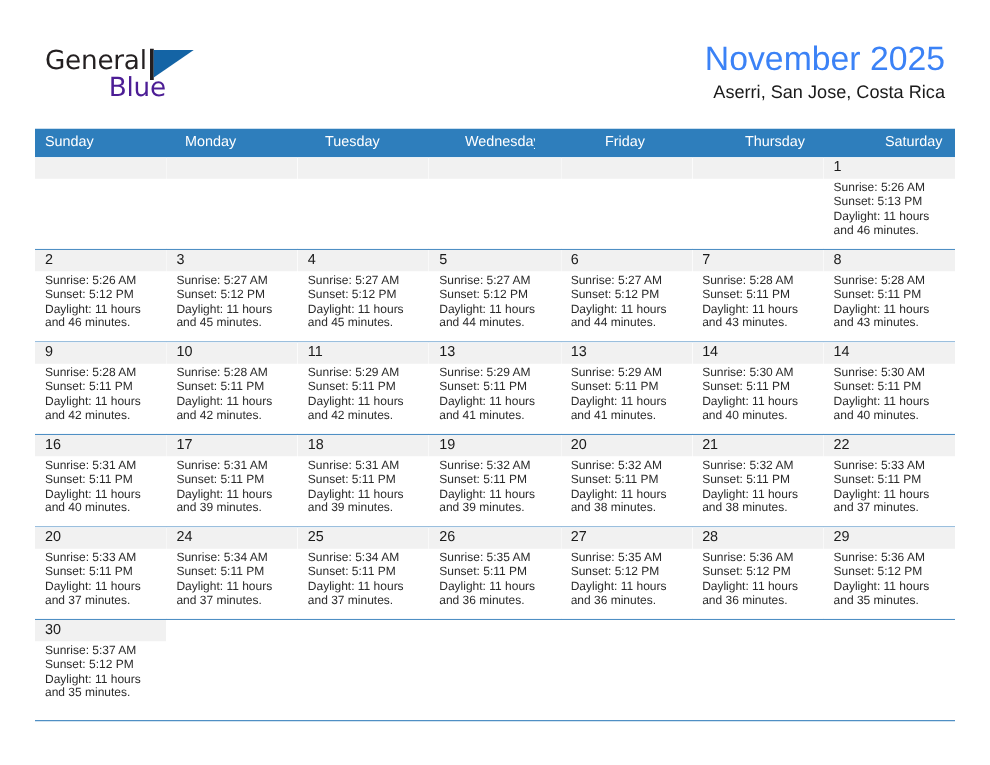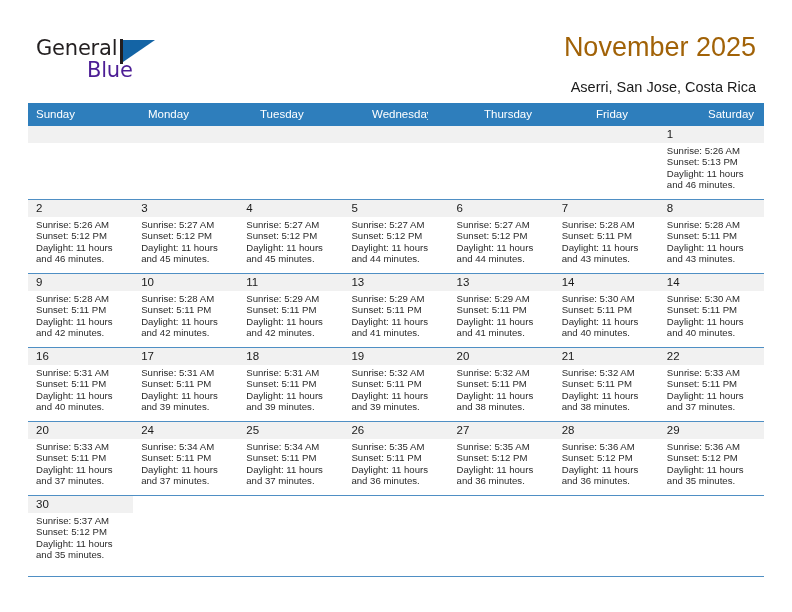--- a/index.html
+++ b/index.html
@@ -77,27 +77,27 @@
   }
 
   .title-block {
     position: absolute;
     right: 36px;
     top: 32px;
     text-align: right;
   }
   .month-title {
     font-size: 27px;
-    color: #a16207;
+    color: #3b82f6;
     font-family: "Liberation Sans", sans-serif;
     line-height: 1.15;
     white-space: nowrap;
   }
   .location-subtitle {
-    margin-top: 16px;
+    margin-top: 3px;
     font-size: 14.5px;
     color: #1a1a1a;
     font-family: "Liberation Sans", sans-serif;
     line-height: 1.2;
     white-space: nowrap;
   }
 
   
   .calendar {
     position: absolute;
@@ -193,22 +193,22 @@
     </div>
 
   </div>
 
   <div class="calendar">
     <div class="weekday-header" id="weekday-header">
         <div class="weekday-cell">Sunday</div>
         <div class="weekday-cell">Monday</div>
         <div class="weekday-cell">Tuesday</div>
         <div class="weekday-cell">Wednesday</div>
+        <div class="weekday-cell">Friday</div>
         <div class="weekday-cell">Thursday</div>
-        <div class="weekday-cell">Friday</div>
         <div class="weekday-cell">Saturday</div>
       </div>
     <div id="calendar-body">
         <div class="week-row">
           <div class="day-cell empty">
             <div class="daynum-band"></div>
           </div>
           <div class="day-cell empty">
             <div class="daynum-band"></div>
           </div>

